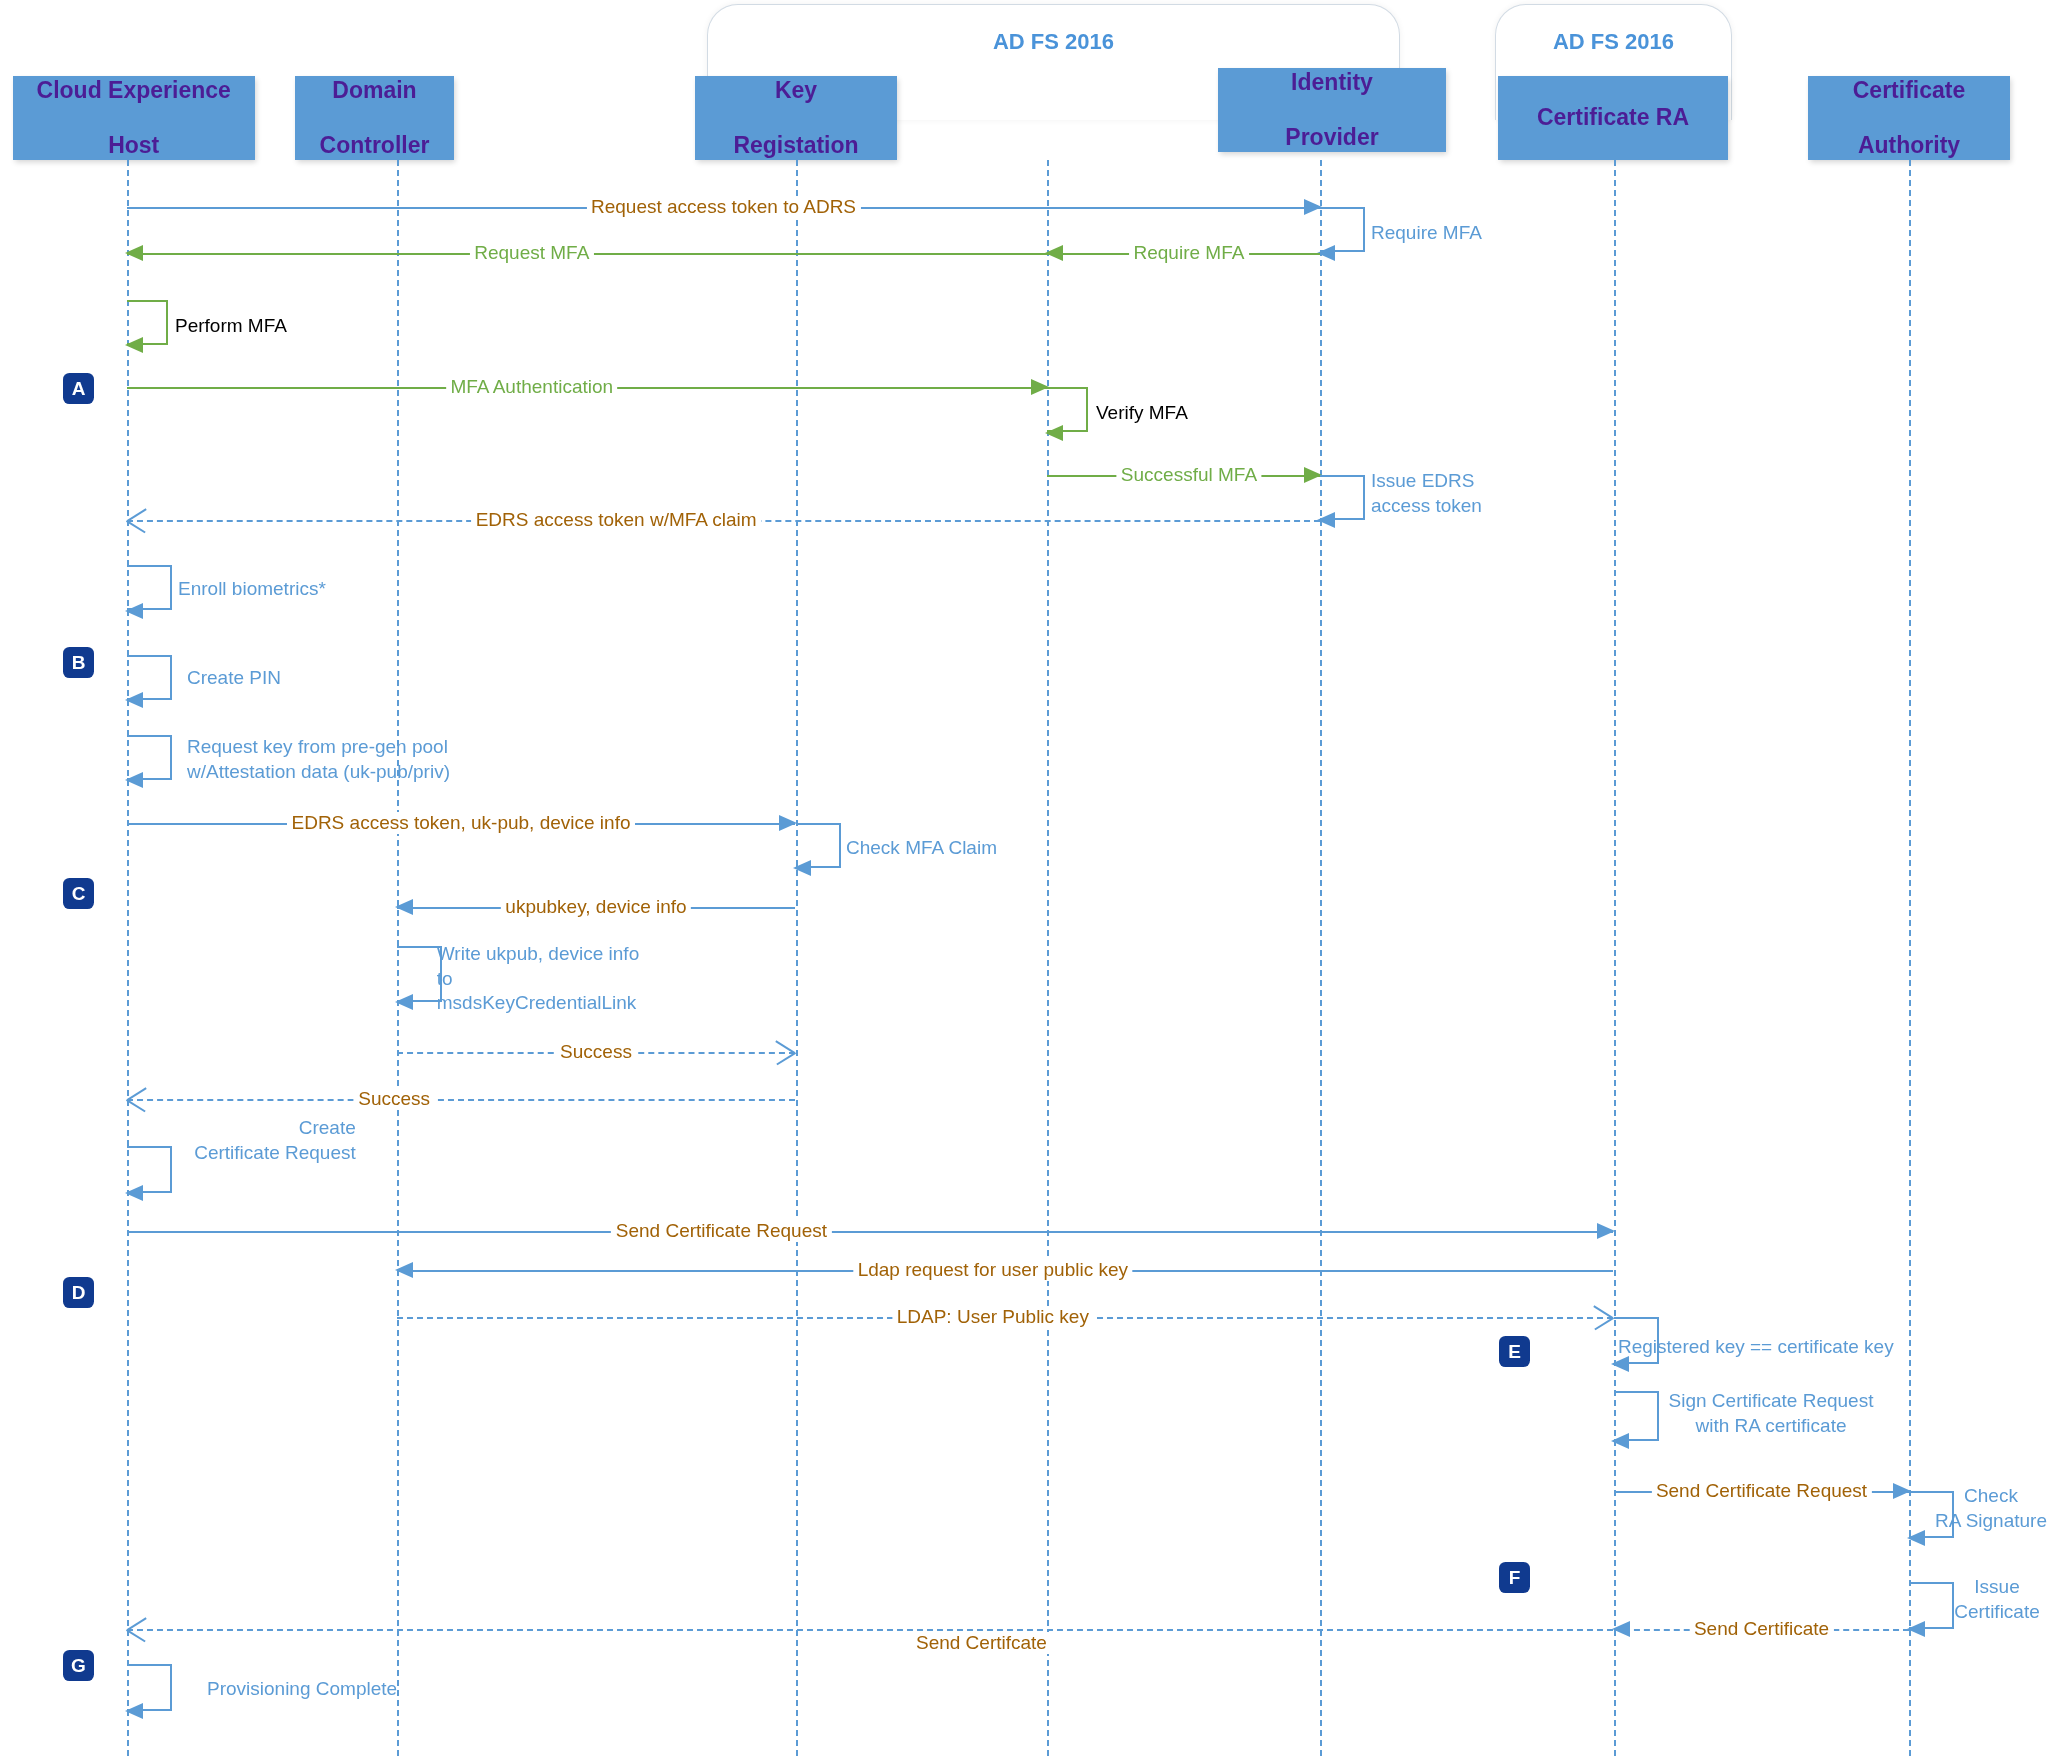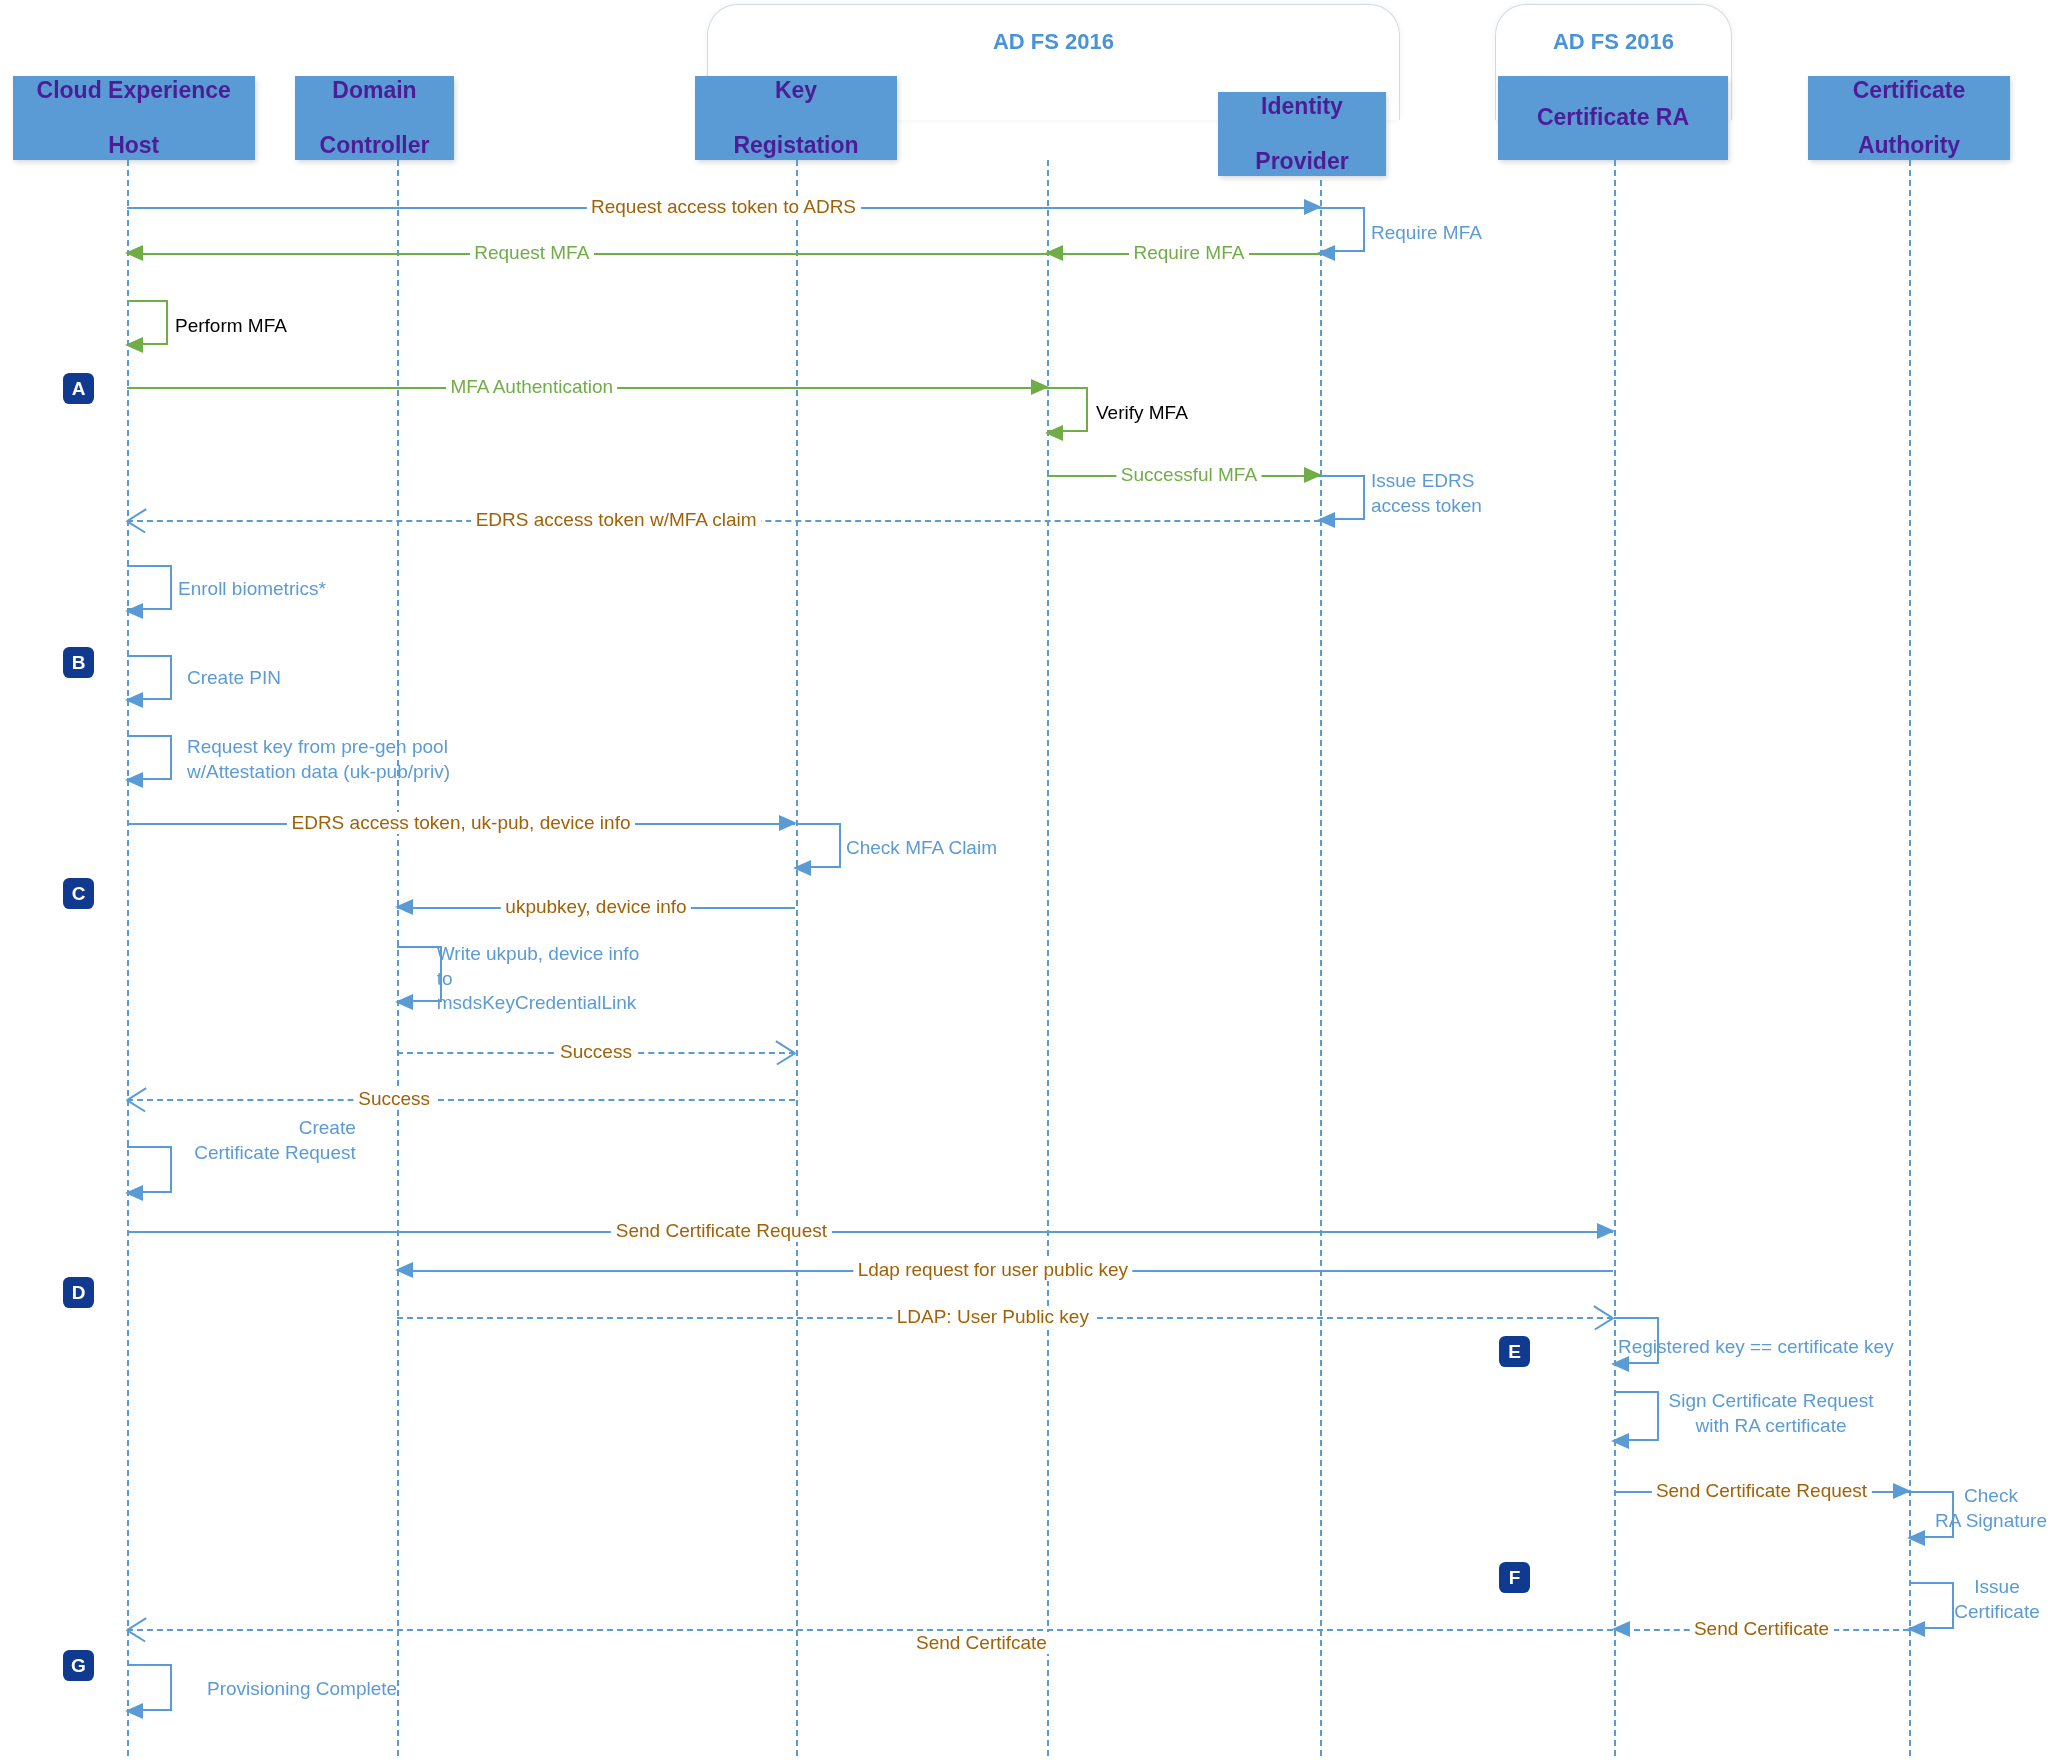--- a/index.html
+++ b/index.html
@@ -89,21 +89,21 @@
   </div>
 
   <div class="pbox" style="left:695px;top:76px;width:202px;height:84px;font-size:23px;">
     <span>
       <span>Key</span><br>
       <span>Registation</span>
     </span>
   </div>
 
 
-  <div class="pbox" style="left:1218px;top:92px;width:168px;height:84px;font-size:23px;">
+  <div class="pbox" style="left:1218px;top:68px;width:228px;height:84px;font-size:23px;">
     <span>
       <span>Identity</span><br>
       <span>Provider</span>
     </span>
   </div>
 
   <div class="pbox" style="left:1498px;top:76px;width:230px;height:84px;font-size:23px;">
     <span>
       <span>Certificate RA</span>
     </span>

